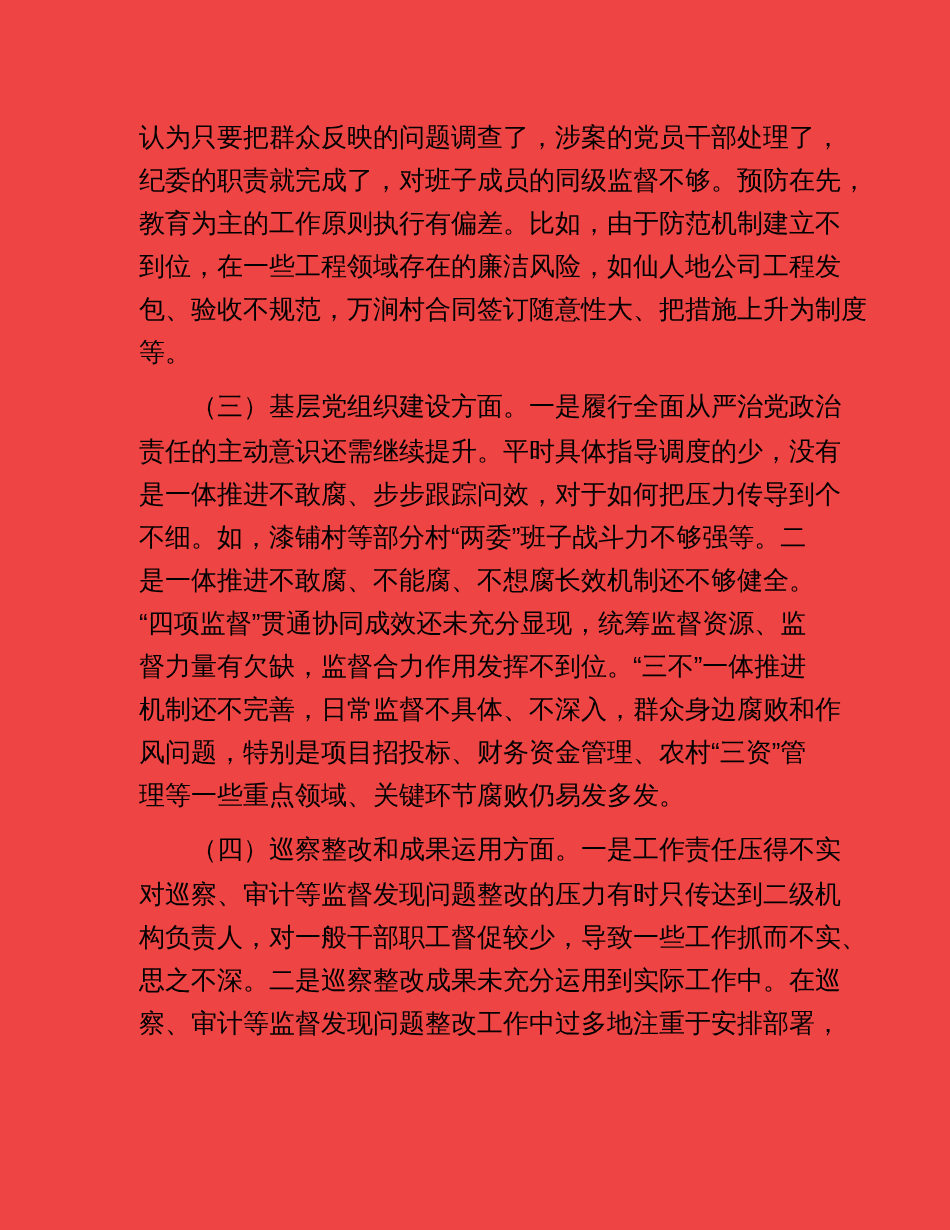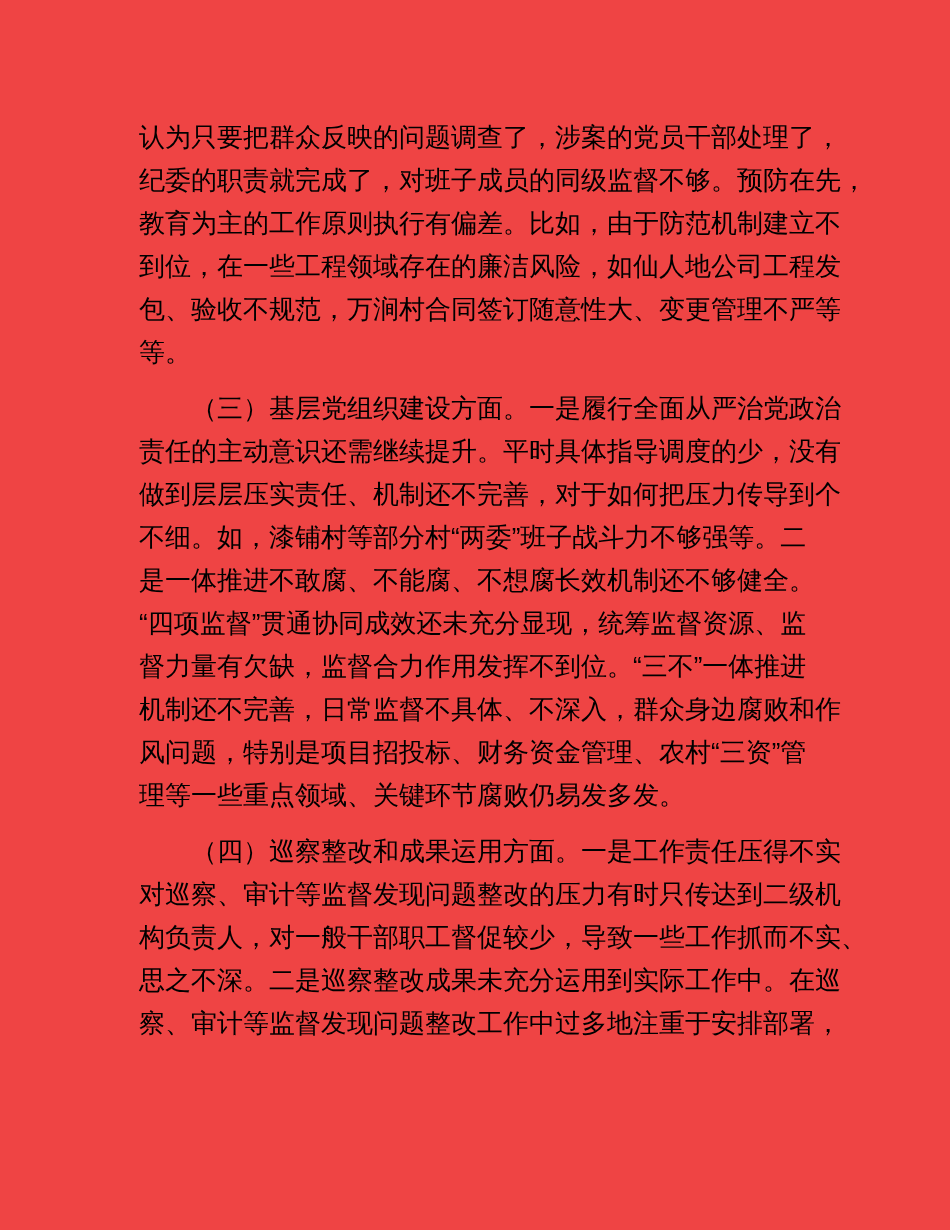--- a/index.html
+++ b/index.html
@@ -35,39 +35,40 @@
     font-size: 26px;
     line-height: 43px;
     height: 43px;
     color: #000000;
     white-space: nowrap;
     letter-spacing: 0px;
     font-weight: 400;
   }
   .text-line.indent-first {
     text-indent: 52px;
+    font-family: Liberation Mono, monospace;
   }
 </style>
 </head>
 <body>
 
 <div class="page">
   <div class="doc-body" id="doc-body">
       <div class="paragraph">
         <div class="text-line">认为只要把群众反映的问题调查了，涉案的党员干部处理了，</div>
         <div class="text-line">纪委的职责就完成了，对班子成员的同级监督不够。预防在先，</div>
         <div class="text-line">教育为主的工作原则执行有偏差。比如，由于防范机制建立不</div>
         <div class="text-line">到位，在一些工程领域存在的廉洁风险，如仙人地公司工程发</div>
-        <div class="text-line">包、验收不规范，万涧村合同签订随意性大、变更管理不严等</div>
+        <div class="text-line">包、验收不规范，万涧村合同签订随意性大、把措施上升为制度</div>
         <div class="text-line">等。</div>
       </div>
       <div class="paragraph">
         <div class="text-line indent-first">（三）基层党组织建设方面。一是履行全面从严治党政治</div>
         <div class="text-line">责任的主动意识还需继续提升。平时具体指导调度的少，没有</div>
-        <div class="text-line">做到层层压实责任、机制还不完善，对于如何把压力传导到个</div>
+        <div class="text-line">是一体推进不敢腐、步步跟踪问效，对于如何把压力传导到个</div>
         <div class="text-line">不细。如，漆铺村等部分村“两委”班子战斗力不够强等。二</div>
         <div class="text-line">是一体推进不敢腐、不能腐、不想腐长效机制还不够健全。</div>
         <div class="text-line">“四项监督”贯通协同成效还未充分显现，统筹监督资源、监</div>
         <div class="text-line">督力量有欠缺，监督合力作用发挥不到位。“三不”一体推进</div>
         <div class="text-line">机制还不完善，日常监督不具体、不深入，群众身边腐败和作</div>
         <div class="text-line">风问题，特别是项目招投标、财务资金管理、农村“三资”管</div>
         <div class="text-line">理等一些重点领域、关键环节腐败仍易发多发。</div>
       </div>
       <div class="paragraph">
         <div class="text-line indent-first">（四）巡察整改和成果运用方面。一是工作责任压得不实</div>

